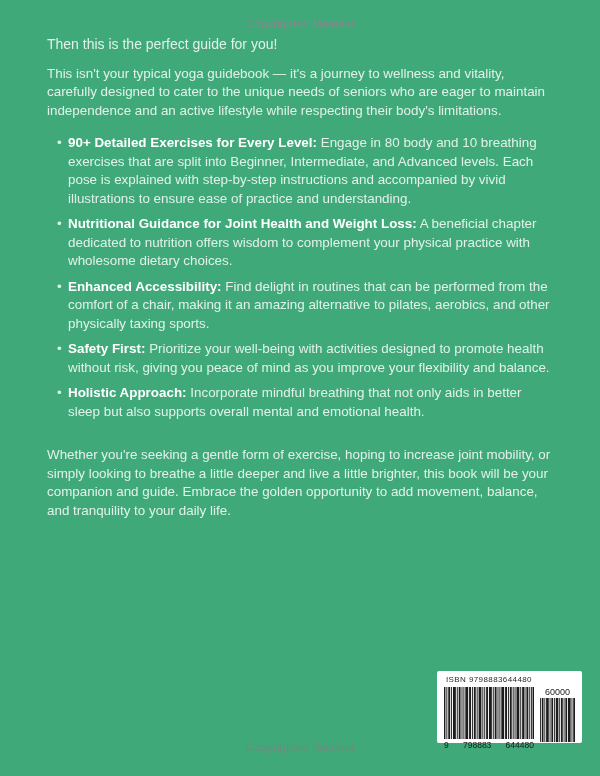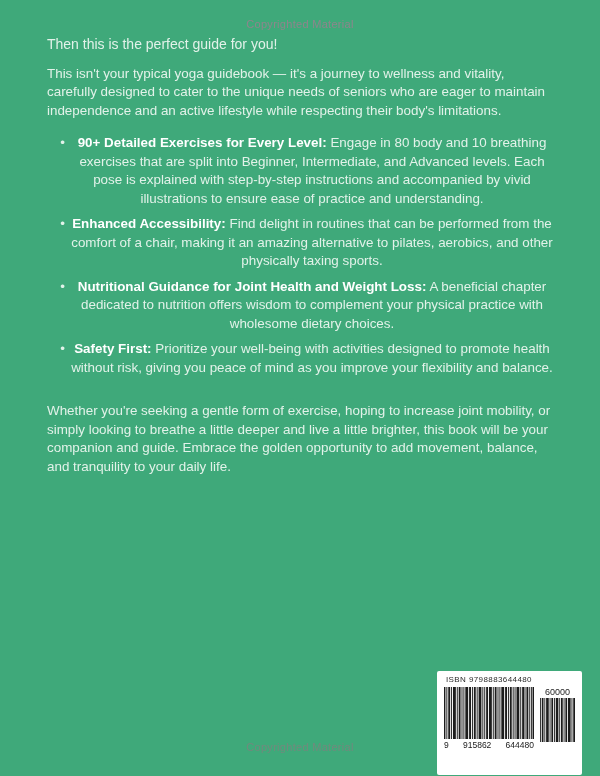--- a/index.html
+++ b/index.html
@@ -53,40 +53,39 @@
   }
   .section-heading{
     margin:0 0 9px 0;
     font-size:14.5px;line-height:19px;
     font-weight:700;color:var(--heading_text);
   }
   .features{margin:0 0 6px 0;}
   .feature{
     display:flex;
     margin:5px 0 7px 0;
-    text-align:center;
   }
   .dot{
     flex:0 0 11px;
     margin-left:10px;
     color:var(--body_text);
     font-size:13.4px;line-height:18.5px;
   }
   .dot::before{content:"\2022";}
   .ftext{
     margin:0;flex:1;
     font-size:13.4px;line-height:18.5px;
     color:var(--body_text);
   }
   .ft{font-weight:700;color:var(--heading_text);}
   .closing{margin-top:25px;}
   .barcode-box{
     position:absolute;
     left:437px;top:671px;
-    width:145px;height:104px;
+    width:145px;height:72px;
     background:var(--barcode_bg);
     border-radius:2px;
     padding:4px 5px 0 7px;
     color:var(--barcode_ink);
   }
   .isbn-label{
     font-size:8px;letter-spacing:.4px;
     color:#2b2b2b;
     margin:0 0 3px 2px;
     white-space:nowrap;
@@ -122,33 +121,37 @@
     <div class="features">
 
       <div class="feature">
         <span class="dot"></span>
         <p class="ftext"><span class="ft">90+ Detailed Exercises for Every Level:</span> <span>Engage in 80 body and 10 breathing exercises that are split into Beginner, Intermediate, and Advanced levels. Each pose is explained with step-by-step instructions and accompanied by vivid illustrations to ensure ease of practice and understanding.</span></p>
       </div>
 
 
       <div class="feature">
         <span class="dot"></span>
+        <p class="ftext"><span class="ft">Nutritional Guidance for Joint Health and Weight Loss:</span> <span>A beneficial chapter dedicated to nutrition offers wisdom to complement your physical practice with wholesome dietary choices.</span></p>
+      </div>
+
+      <div class="feature">
+        <span class="dot"></span>
         <p class="ftext"><span class="ft">Enhanced Accessibility:</span> <span>Find delight in routines that can be performed from the comfort of a chair, making it an amazing alternative to pilates, aerobics, and other physically taxing sports.</span></p>
       </div>
 
       <div class="feature">
         <span class="dot"></span>
-        <p class="ftext"><span class="ft">Nutritional Guidance for Joint Health and Weight Loss:</span> <span>A beneficial chapter dedicated to nutrition offers wisdom to complement your physical practice with wholesome dietary choices.</span></p>
-      </div>
-
-      <div class="feature">
-        <span class="dot"></span>
         <p class="ftext"><span class="ft">Safety First:</span> <span>Prioritize your well-being with activities designed to promote health without risk, giving you peace of mind as you improve your flexibility and balance.</span></p>
       </div>
 
+      <div class="feature">
+        <span class="dot"></span>
+        <p class="ftext"><span class="ft">Holistic Approach:</span> <span>Incorporate mindful breathing that not only aids in better sleep but also supports overall mental and emotional health.</span></p>
+      </div>
 
     </div>
 
     <p class="body-para closing">Whether you're seeking a gentle form of exercise, hoping to increase joint mobility, or simply looking to breathe a little deeper and live a little brighter, this book will be your companion and guide. Embrace the golden opportunity to add movement, balance, and tranquility to your daily life.</p>
 
   </div>
 
   <div class="barcode-box">
     <div class="isbn-label">ISBN 9798883644480</div>
     <div class="bc-row">
@@ -187,21 +190,21 @@
             <rect x="80.5" y="0" width="1" height="60"></rect>
             <rect x="82.5" y="0" width="2" height="60"></rect>
             <rect x="85" y="0" width="1" height="60"></rect>
             <rect x="87" y="0" width="2" height="60"></rect>
             <rect x="90" y="0" width="1" height="60"></rect>
             <rect x="92" y="0" width="1" height="60"></rect>
             <rect x="93.5" y="0" width="1.5" height="60"></rect>
         </svg>
         <div class="bc-digits">
           <span>9</span>
-          <span>915862</span>
+          <span>798883</span>
           <span>644480</span>
         </div>
       </div>
       <div class="bc-price">
         <div class="price-label">60000</div>
         <svg viewBox="0 0 40 55" preserveAspectRatio="none" aria-hidden="true">
           <rect x="0" y="0" width="1" height="55"></rect>
             <rect x="2" y="0" width="2" height="55"></rect>
             <rect x="5" y="0" width="1" height="55"></rect>
             <rect x="7" y="0" width="3" height="55"></rect>

